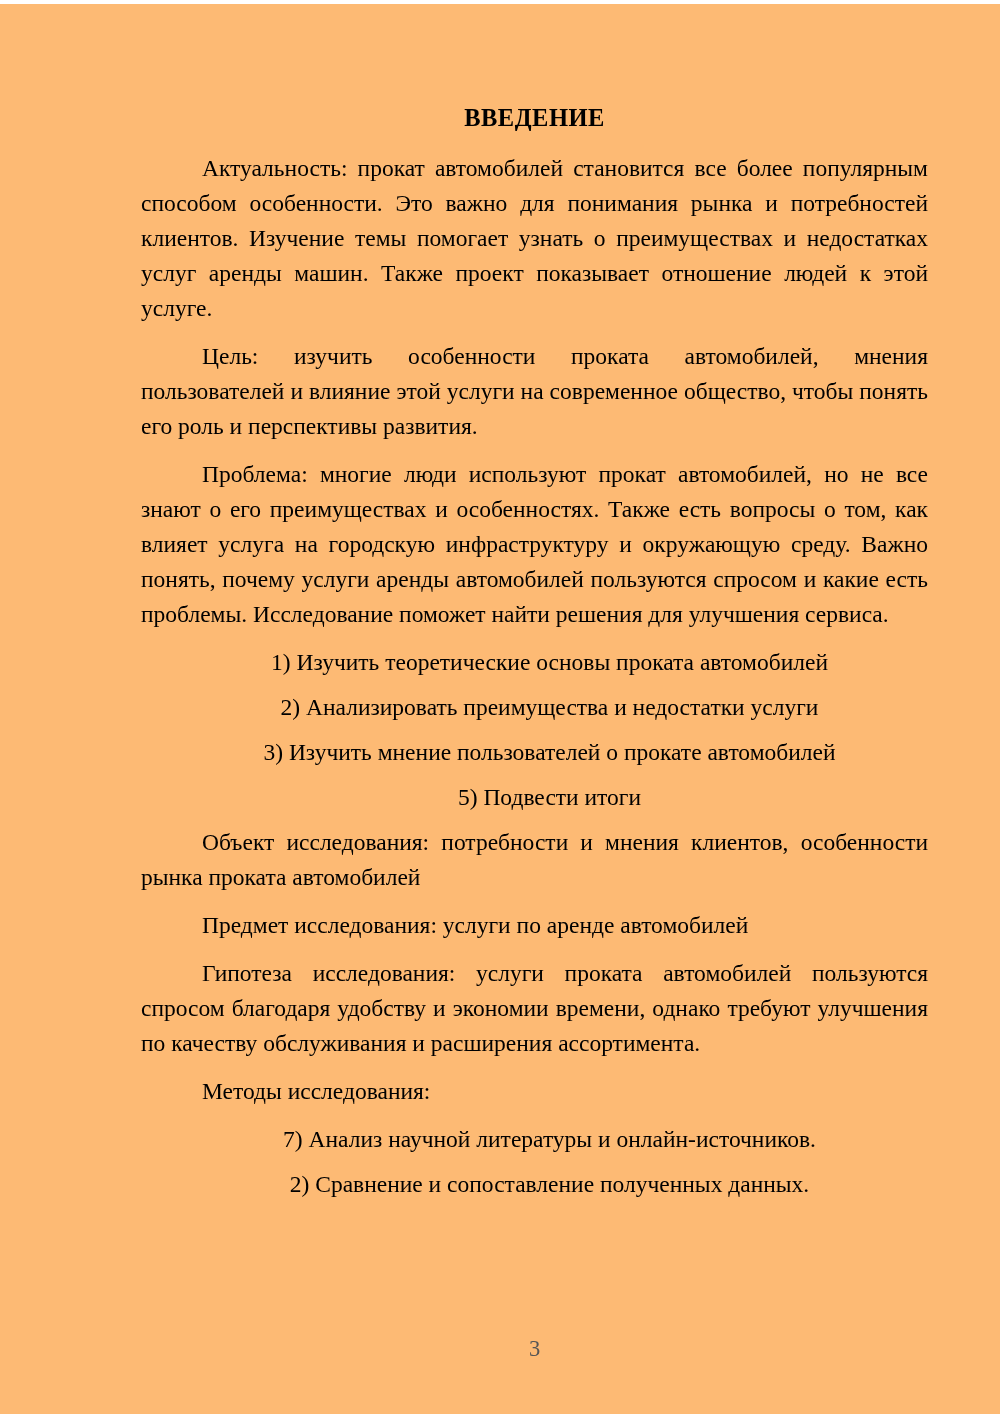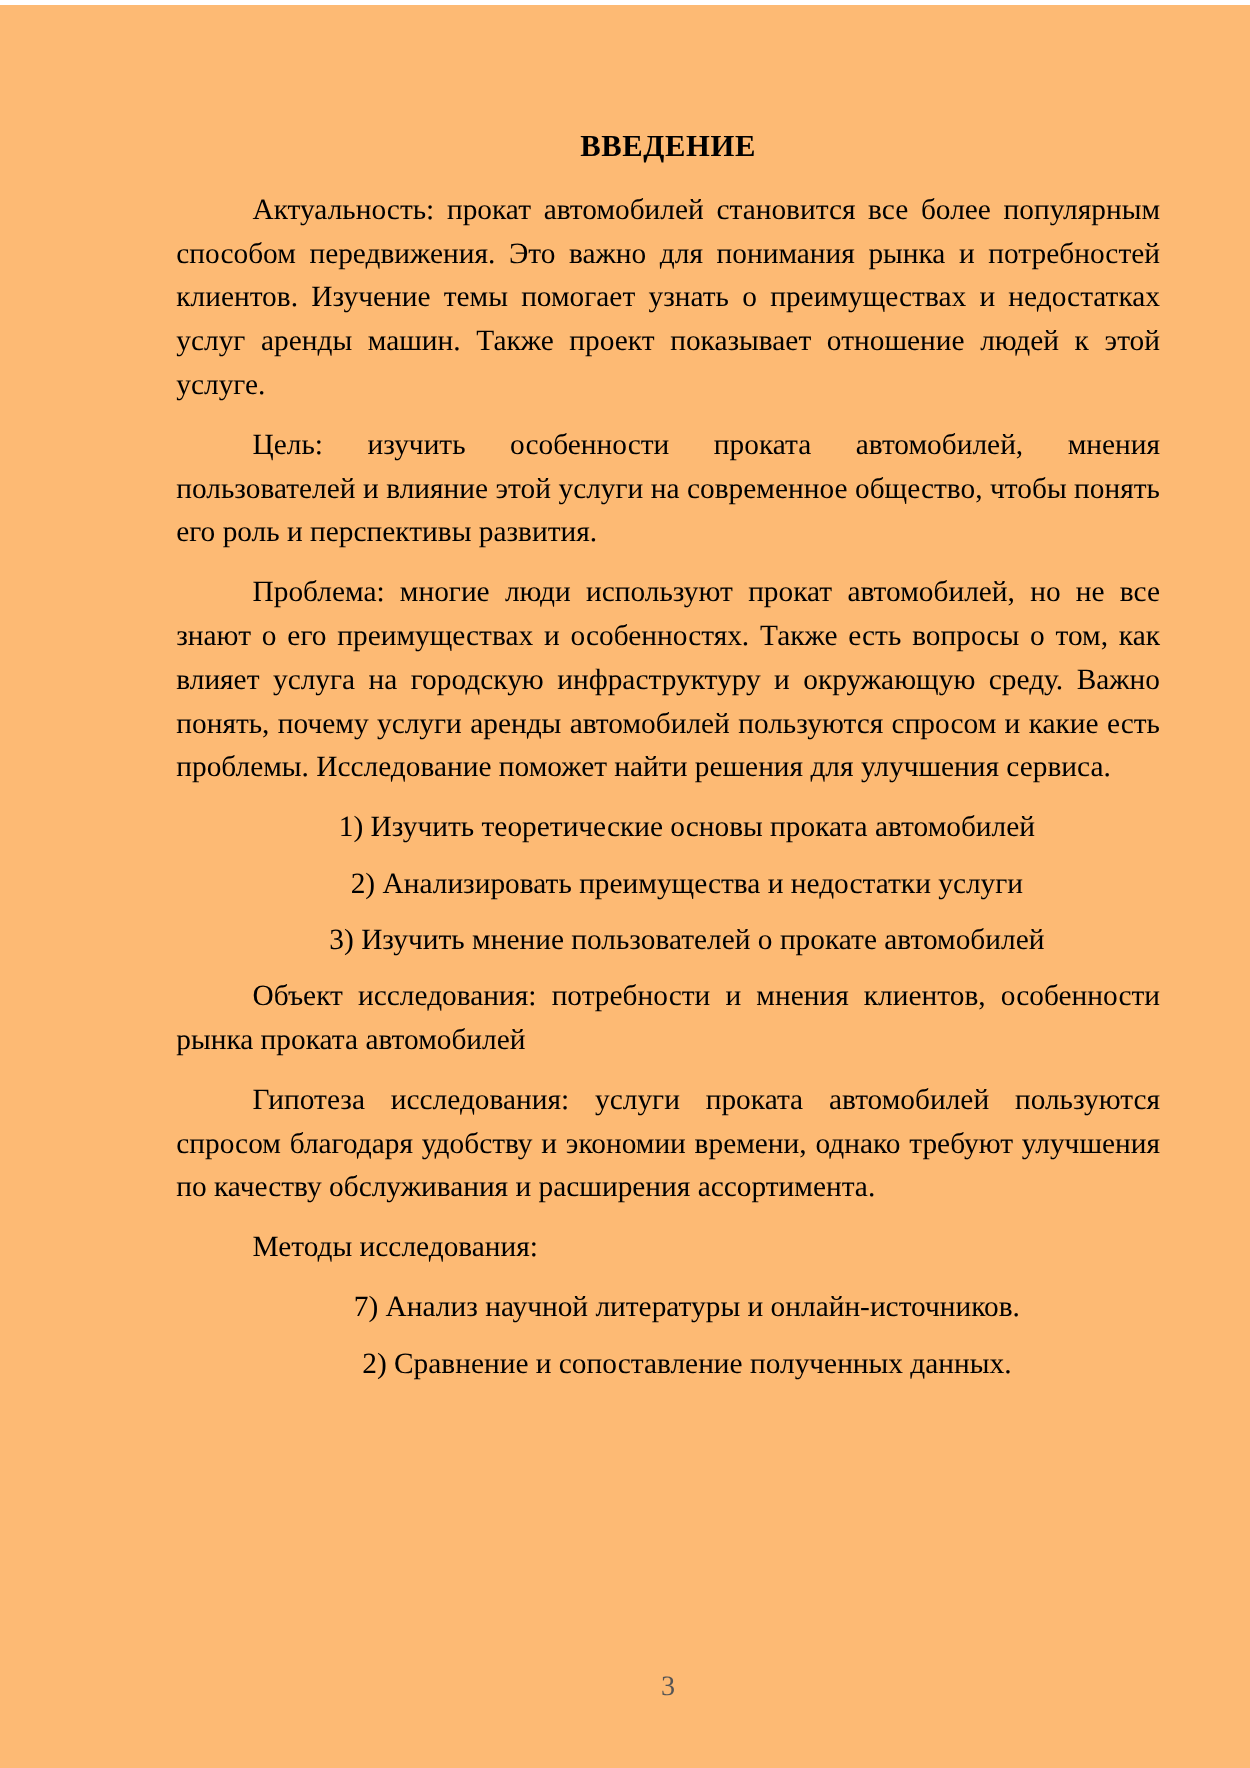--- a/index.html
+++ b/index.html
@@ -58,37 +58,39 @@
   }
 </style>
 </head>
 <body>
 
 <div class="page">
   <div class="content">
 
     <h1 class="doc-title">ВВЕДЕНИЕ</h1>
 
-    <p class="para">Актуальность: прокат автомобилей становится все более популярным способом передвижения. Это важно для понимания рынка и потребностей клиентов. Изучение темы помогает узнать о преимуществах и недостатках услуг аренды машин. Также проект показывает отношение людей к этой услуге.</p>
+    <p class="para">Актуальность: прокат автомобилей становится все более популярным способом особенности. Это важно для понимания рынка и потребностей клиентов. Изучение темы помогает узнать о преимуществах и недостатках услуг аренды машин. Также проект показывает отношение людей к этой услуге.</p>
 
     <p class="para">Цель: изучить особенности проката автомобилей, мнения пользователей и влияние этой услуги на современное общество, чтобы понять его роль и перспективы развития.</p>
 
     <p class="para">Проблема: многие люди используют прокат автомобилей, но не все знают о его преимуществах и особенностях. Также есть вопросы о том, как влияет услуга на городскую инфраструктуру и окружающую среду. Важно понять, почему услуги аренды автомобилей пользуются спросом и какие есть проблемы. Исследование поможет найти решения для улучшения сервиса.</p>
 
 
     <p class="list-item">1) Изучить теоретические основы проката автомобилей</p>
 
     <p class="list-item">2) Анализировать преимущества и недостатки услуги</p>
 
     <p class="list-item">3) Изучить мнение пользователей о прокате автомобилей</p>
 
 
+    <p class="list-item">5) Подвести итоги</p>
 
     <p class="para">Объект исследования: потребности и мнения клиентов, особенности рынка проката автомобилей</p>
 
+    <p class="para">Предмет исследования: услуги по аренде автомобилей</p>
 
     <p class="para">Гипотеза исследования: услуги проката автомобилей пользуются спросом благодаря удобству и экономии времени, однако требуют улучшения по качеству обслуживания и расширения ассортимента.</p>
 
     <p class="para">Методы исследования:</p>
 
     <p class="list-item">7) Анализ научной литературы и онлайн-источников.</p>
 
     <p class="list-item">2) Сравнение и сопоставление полученных данных.</p>
 
   </div>

